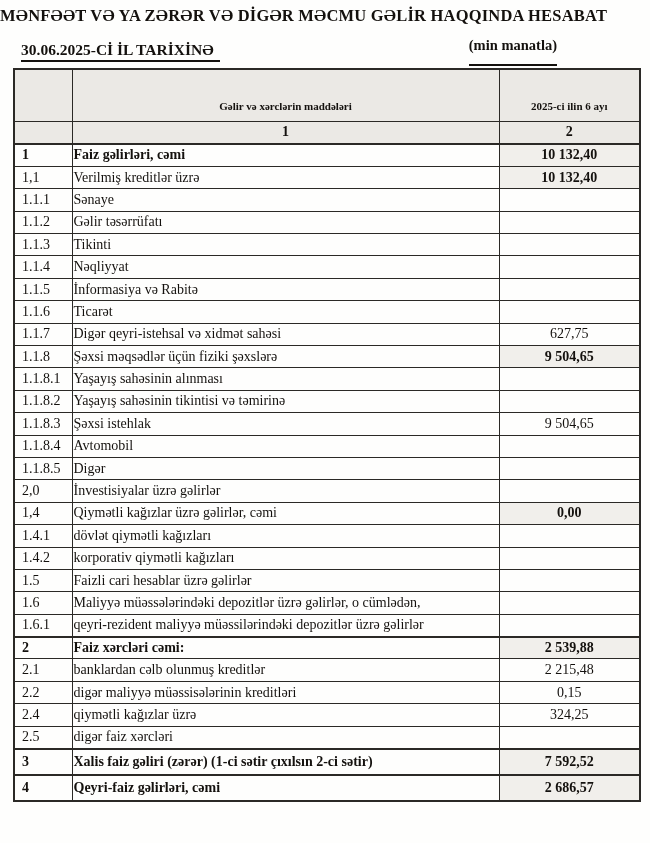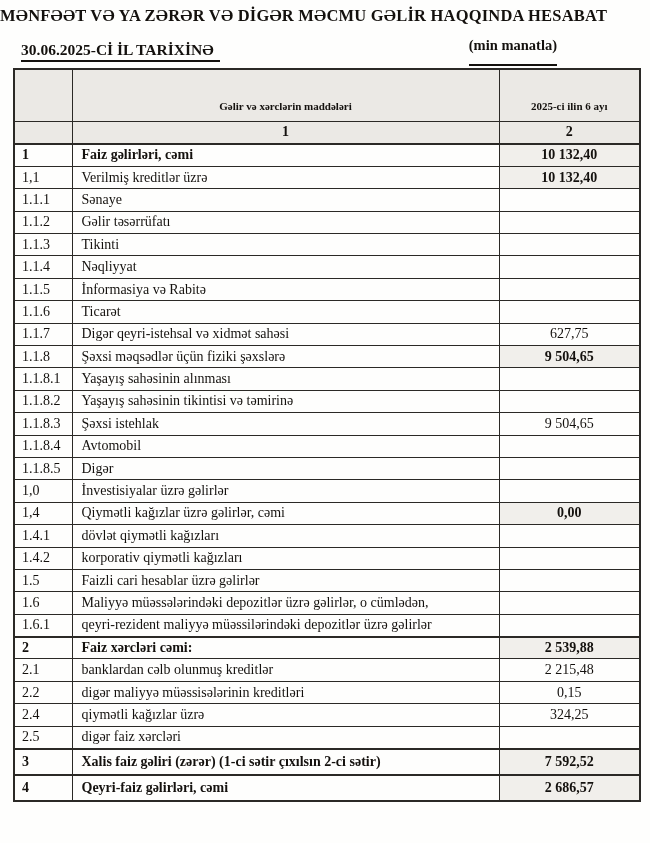--- a/index.html
+++ b/index.html
@@ -78,21 +78,21 @@
     font-weight:bold;
     text-align:center;
     border-bottom:2px solid var(--border);
   }
 
   tr.data-row{height:22.4px;}
   tr.data-row.tall{height:26px;}
   tr.data-row.section td{border-top:2px solid var(--border);}
 
   td.col-no{padding-left:7px;font-size:13.5px;}
-  td.col-label{padding-left:9px;}
+  td.col-label{padding-left:1px;}
   td.col-value{text-align:center;font-size:13.5px;}
   .b{font-weight:bold;}
   td.shade{background:var(--shade-soft);}
 </style>
 </head>
 <body>
 
 <div class="page">
 
   <div class="title">MƏNFƏƏT VƏ YA ZƏRƏR VƏ DİGƏR MƏCMU GƏLİR HAQQINDA HESABAT</div>
@@ -189,21 +189,21 @@
           <td class="col-no">1.1.8.4</td>
           <td class="col-label">Avtomobil</td>
           <td class="col-value"></td>
         </tr>
         <tr class="data-row">
           <td class="col-no">1.1.8.5</td>
           <td class="col-label">Digər</td>
           <td class="col-value"></td>
         </tr>
         <tr class="data-row">
-          <td class="col-no">1,0</td>
+          <td class="col-no">2,0</td>
           <td class="col-label">İnvestisiyalar üzrə gəlirlər</td>
           <td class="col-value"></td>
         </tr>
         <tr class="data-row">
           <td class="col-no">1,4</td>
           <td class="col-label">Qiymətli kağızlar üzrə gəlirlər, cəmi</td>
           <td class="col-value b shade">0,00</td>
         </tr>
         <tr class="data-row">
           <td class="col-no">1.4.1</td>

